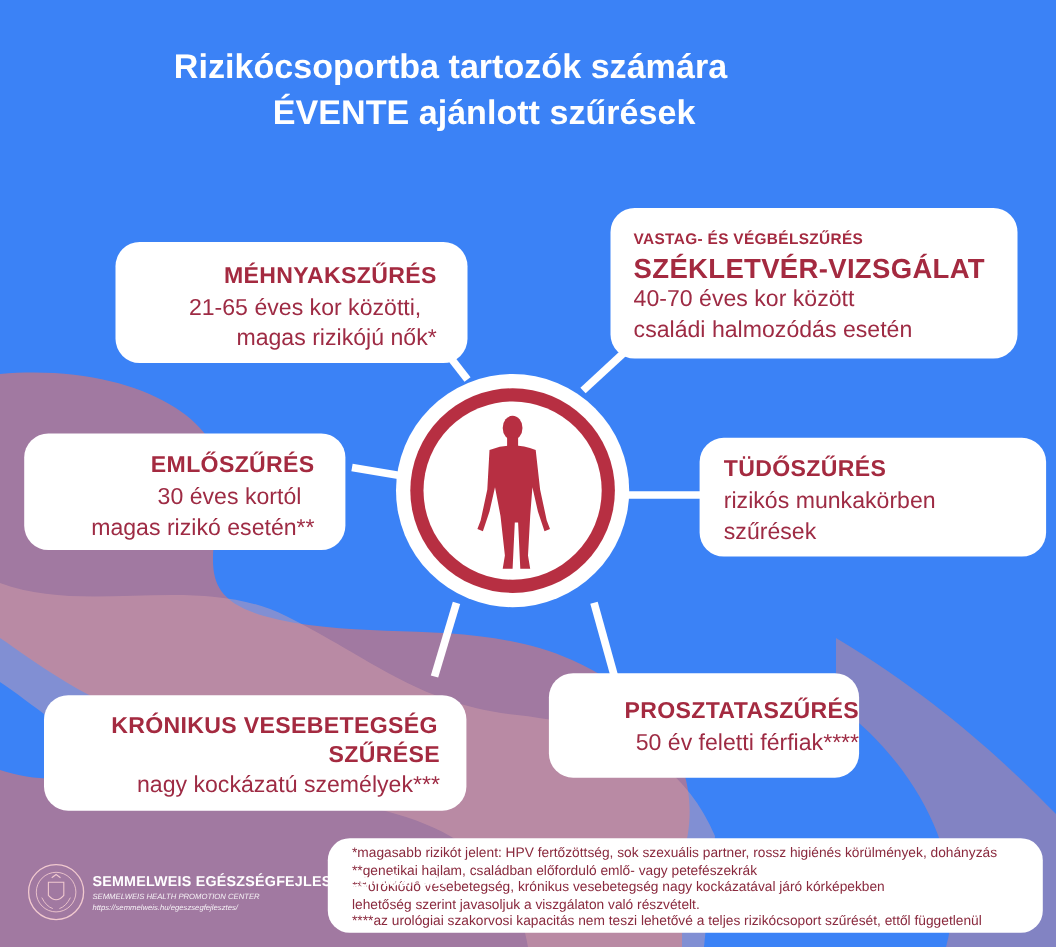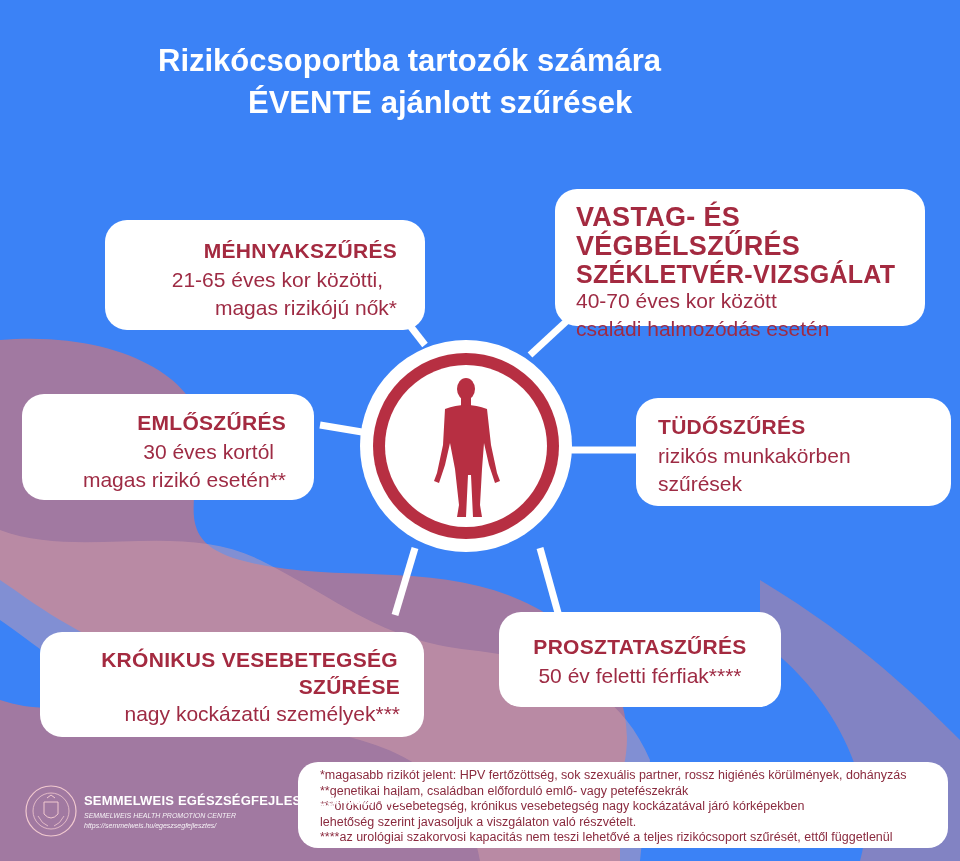--- a/index.html
+++ b/index.html
@@ -6,21 +6,21 @@
   body { width:960px; height:861px; overflow:hidden; background:#b72f42; font-family:"Liberation Sans", sans-serif; }
   .canvas { position:relative; width:960px; height:861px; background:#3b82f6; overflow:hidden; }
   .bg-svg { position:absolute; left:0; top:0; width:960px; height:861px; }
   .title { position:absolute; left:0; top:40px; width:960px; color:#fff; font-weight:bold; font-size:31px; line-height:42px; }
   .title .l1 { position:absolute; left:158px; top:0; white-space:nowrap; }
   .title .l2 { position:absolute; left:248px; top:42px; white-space:nowrap; }
   .card { position:absolute; background:#fff; border-radius:22px; color:#a42a40; box-sizing:border-box; }
   .card .h { font-weight:bold; font-size:21px; line-height:26px; letter-spacing:0.3px; }
   .card .t { font-size:21px; line-height:28px; color:#9e2b44; }
   .r { text-align:right;margin-top:27px; }
-  .c { text-align:center; }
+  .c { text-align:right; }
   .hub { position:absolute; left:360px; top:340px; width:212px; height:212px; border-radius:50%; background:#fff; }
   .hub-inner { position:absolute; left:13px; top:13px; width:186px; height:186px; border-radius:50%; background:#b72f42; }
   .hub-core { position:absolute; left:12px; top:12px; width:162px; height:162px; border-radius:50%; background:#fff; }
   .notes { position:absolute; left:298px; top:762px; width:650px; height:86px; background:#fff; border-radius:20px; padding:6px 0 0 22px; box-sizing:border-box; color:#8a2a3e; font-size:12.5px; line-height:15.5px; }
   .notes div { white-space:nowrap; }
   .logo { position:absolute; left:24px; top:784px; }
   .logo-text { position:absolute; left:84px; top:793px; color:#fff; }
   .logo-text .n { font-weight:bold; font-size:13px; letter-spacing:0.2px; }
   .logo-text .s { font-style:italic; font-size:7px; margin-top:4px; opacity:0.9; }
   .logo-text .u { font-style:italic; font-size:7px; margin-top:3px; opacity:0.9; }
@@ -64,21 +64,21 @@
     </div>
   </div>
 
   <div class="card r" style="left:105px;top:193px;width:320px;height:110px;padding:16px 28px 0 10px;">
     <div class="h" style="line-height:30px;">MÉHNYAKSZŰRÉS</div>
     <div class="t" style="padding-right:14px;">21-65 éves kor közötti,</div>
     <div class="t">magas rizikójú nők*</div>
   </div>
 
   <div class="card" style="left:555px;top:189px;width:370px;height:137px;padding:14px 0 0 21px;">
-    <div class="h" style="font-size:27px;line-height:29px;">VASTAG- ÉS VÉGBÉLSZŰRÉS</div>
+    <div class="h" style="font-size:14px;line-height:29px;">VASTAG- ÉS VÉGBÉLSZŰRÉS</div>
     <div class="h" style="font-size:25px;line-height:26px;">SZÉKLETVÉR-VIZSGÁLAT</div>
     <div class="t">40-70 éves kor között</div>
     <div class="t">családi halmozódás esetén</div>
   </div>
 
   <div class="card r" style="left:22px;top:367px;width:292px;height:106px;padding:14px 28px 0 10px;">
     <div class="h" style="line-height:30px;">EMLŐSZŰRÉS</div>
     <div class="t" style="padding-right:12px;">30 éves kortól</div>
     <div class="t">magas rizikó esetén**</div>
   </div>

